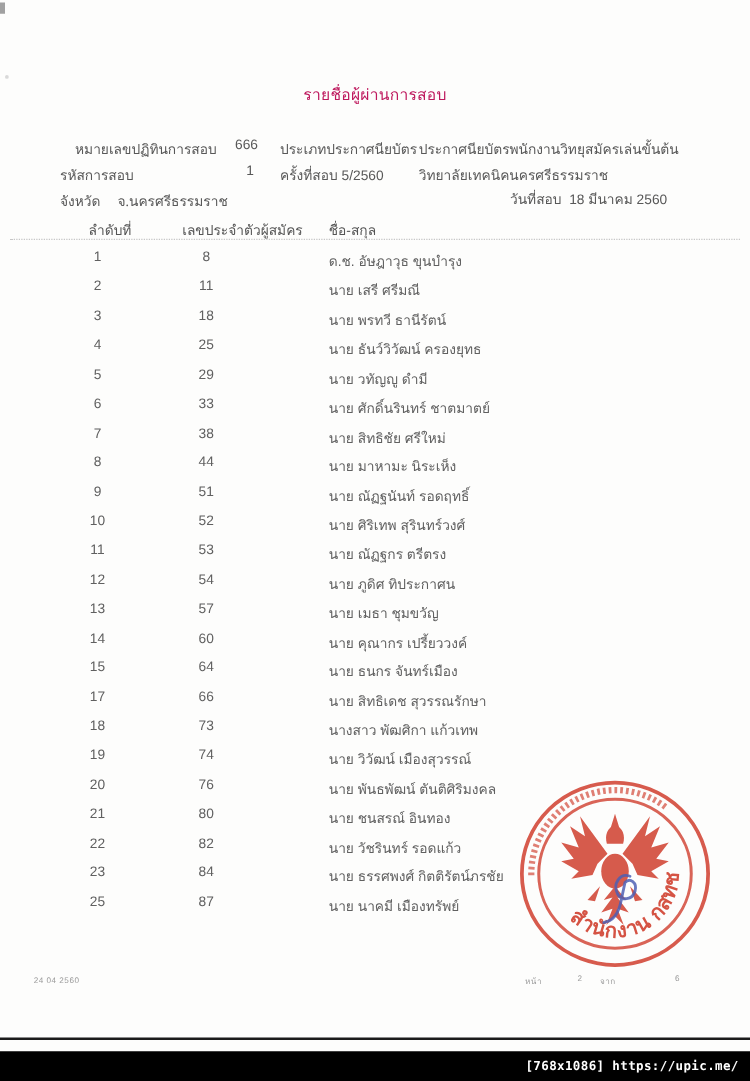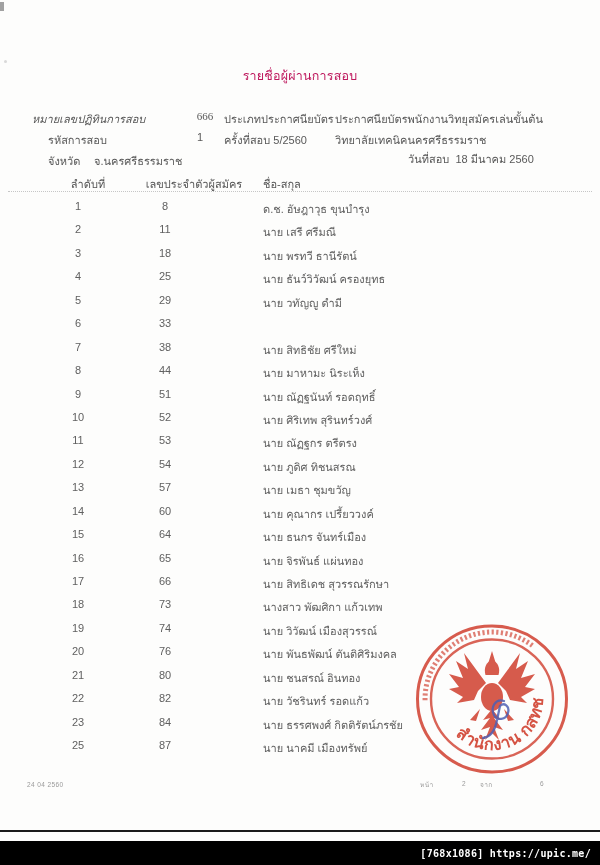--- a/index.html
+++ b/index.html
@@ -35,34 +35,34 @@
 </style>
 </head>
 <body>
 
 <div class="abs corner-artifact"></div>
 <div class="abs speck"></div>
 
 <div class="abs doc-title" style="left:0;top:66px;">รายชื่อผู้ผ่านการสอบ</div>
 
 <div>
-  <div class="abs hline" style="left:32px;top:110px;font-style:italic;">หมายเลขปฏิทินการสอบ</div>
-  <div class="abs hline" style="left:188px;top:110px;width:34px;text-align:center;font-family:Liberation Serif, serif;">666</div>
+  <div class="abs hline" style="left:60px;top:110px;">หมายเลขปฏิทินการสอบ</div>
+  <div class="abs hline" style="left:188px;top:110px;width:34px;text-align:left;">666</div>
   <div class="abs hline" style="left:224px;top:110px;">ประเภทประกาศนียบัตร</div>
   <div class="abs hline" style="left:335px;top:110px;text-align:center;">ประกาศนียบัตรพนักงานวิทยุสมัครเล่นขั้นต้น</div>
 
   <div class="abs hline" style="left:48px;top:131px;">รหัสการสอบ</div>
   <div class="abs hline" style="left:188px;top:131px;width:24px;text-align:center;">1</div>
   <div class="abs hline" style="left:224px;top:131px;">
     <span>ครั้งที่สอบ</span>&nbsp;<span>5/2560</span>
   </div>
   <div class="abs hline" style="left:335px;top:131px;">วิทยาลัยเทคนิคนครศรีธรรมราช</div>
 
   <div class="abs hline" style="left:48px;top:152px;">จังหวัด</div>
-  <div class="abs hline" style="left:94px;top:152px;">จ.นครศรีธรรมราช</div>
+  <div class="abs hline" style="left:94px;top:152px;font-family:Liberation Serif, serif;">จ.นครศรีธรรมราช</div>
   <div class="abs hline" style="left:408px;top:150px;">
     <span>วันที่สอบ</span>&nbsp;&nbsp;<span>18 มีนาคม 2560</span>
   </div>
 </div>
 
 <div>
   <div class="abs thead" style="left:55px;top:175px;width:66px;text-align:center;">ลำดับที่</div>
   <div class="abs thead" style="left:105px;top:175px;width:116px;text-align:center;padding-left:31px;">เลขประจำตัวผู้สมัคร</div>
   <div class="abs thead" style="left:263px;top:175px;">ชื่อ-สกุล</div>
   <div class="abs rule"></div>
@@ -95,20 +95,21 @@
 
   <div class="trow">
     <div class="cell cell-seq">5</div>
     <div class="cell cell-id">29</div>
     <div class="cell cell-name">นาย วทัญญู ดำมี</div>
   </div>
 
   <div class="trow">
     <div class="cell cell-seq">6</div>
     <div class="cell cell-id">33</div>
+    <div class="cell cell-name">นาย ศักดิ์นรินทร์ ชาตมาตย์</div>
   </div>
 
   <div class="trow">
     <div class="cell cell-seq">7</div>
     <div class="cell cell-id">38</div>
     <div class="cell cell-name">นาย สิทธิชัย ศรีใหม่</div>
   </div>
 
   <div class="trow">
     <div class="cell cell-seq">8</div>
@@ -130,46 +131,41 @@
 
   <div class="trow">
     <div class="cell cell-seq">11</div>
     <div class="cell cell-id">53</div>
     <div class="cell cell-name">นาย ณัฏฐกร ตรีตรง</div>
   </div>
 
   <div class="trow">
     <div class="cell cell-seq">12</div>
     <div class="cell cell-id">54</div>
-    <div class="cell cell-name">นาย ภูดิศ ทิชนสรณ</div>
+    <div class="cell cell-name">นาย ภูดิศ ทิประกาศน</div>
   </div>
 
   <div class="trow">
     <div class="cell cell-seq">13</div>
     <div class="cell cell-id">57</div>
     <div class="cell cell-name">นาย เมธา ชุมขวัญ</div>
   </div>
 
   <div class="trow">
     <div class="cell cell-seq">14</div>
     <div class="cell cell-id">60</div>
     <div class="cell cell-name">นาย คุณากร เปรี้ยววงค์</div>
   </div>
 
   <div class="trow">
     <div class="cell cell-seq">15</div>
     <div class="cell cell-id">64</div>
     <div class="cell cell-name">นาย ธนกร จันทร์เมือง</div>
   </div>
 
-  <div class="trow">
-    <div class="cell cell-seq">16</div>
-    <div class="cell cell-id">65</div>
-    <div class="cell cell-name">นาย จิรพันธ์ แผ่นทอง</div>
-  </div>
 
   <div class="trow">
     <div class="cell cell-seq">17</div>
     <div class="cell cell-id">66</div>
     <div class="cell cell-name">นาย สิทธิเดช สุวรรณรักษา</div>
   </div>
 
   <div class="trow">
     <div class="cell cell-seq">18</div>
     <div class="cell cell-id">73</div>

